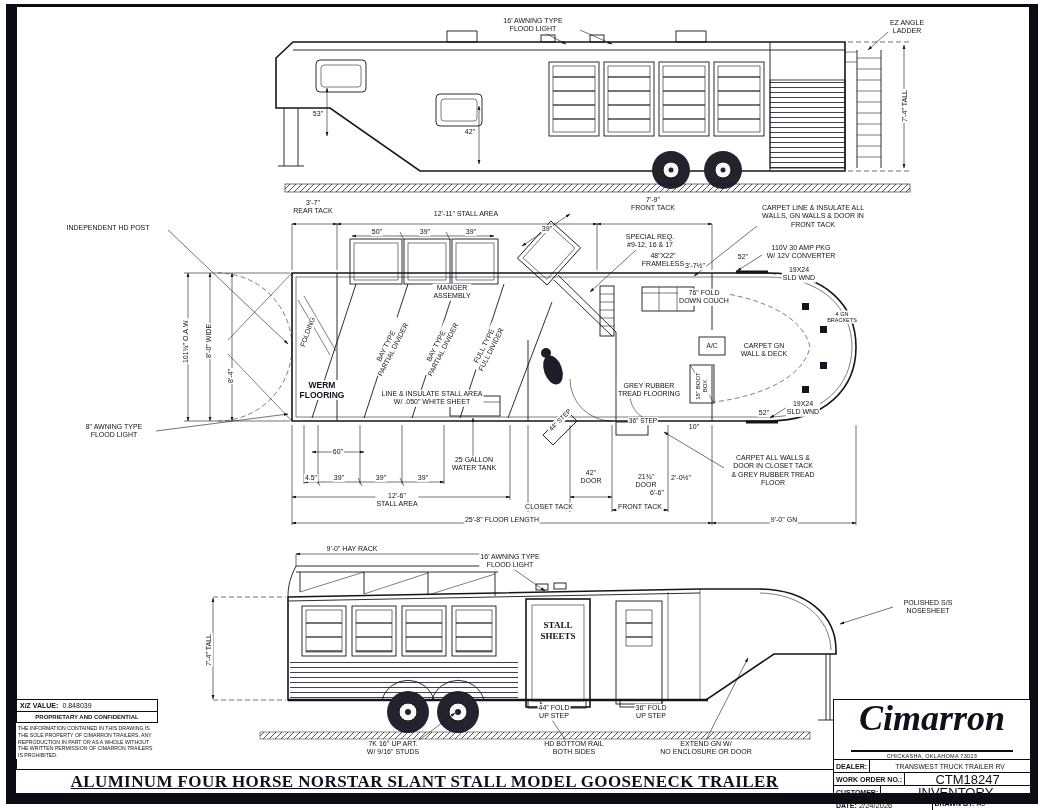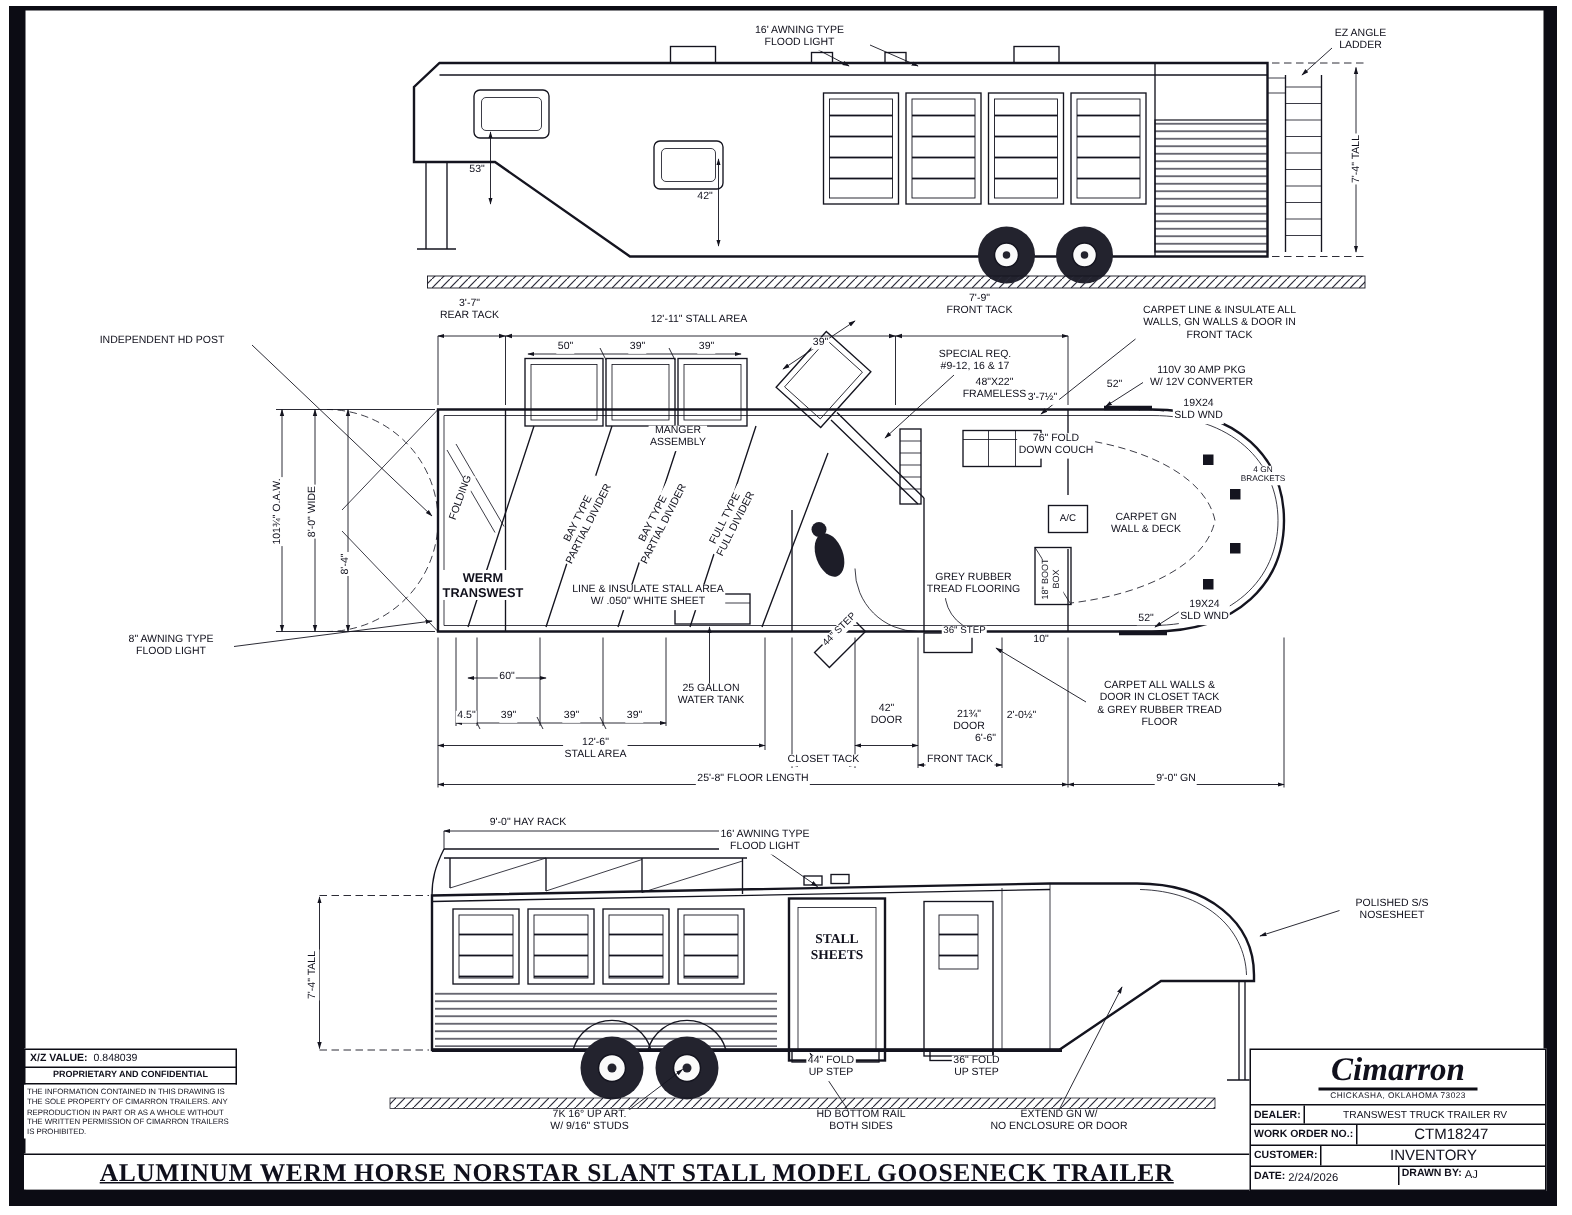--- a/index.html
+++ b/index.html
@@ -23,26 +23,26 @@
        display:flex;align-items:center;justify-content:center;font-family:"Liberation Serif",serif;
        font-weight:bold;font-size:17px;letter-spacing:0.4px;text-decoration:underline;background:#fff;}
   #info-box{position:absolute;left:16px;top:699px;width:142px;background:#fff;}
   .ib-row1{border:1px solid #0c0c14;display:flex;gap:4px;font-size:7px;padding:2px 3px;align-items:center;}
   .ib-row1 .k{font-weight:bold;}
   .ib-row2{border:1px solid #0c0c14;border-top:none;text-align:center;font-weight:bold;font-size:6px;padding:2px 1px;}
   .ib-text{font-size:5.2px;line-height:1.3;padding:2px 2px 0 2px;text-align:left;}
   #title-block{position:absolute;left:833px;top:699px;width:196px;height:93px;border:1.5px solid #0c0c14;
        background:#fff;display:flex;flex-direction:column;}
   #tb-logo{flex:0 0 36px;display:flex;flex-direction:column;align-items:center;justify-content:center;}
-  .logo{font-family:"Liberation Serif",serif;font-style:italic;font-weight:bold;font-size:22px;line-height:1;
-        border-bottom:2px solid #0c0c14;padding:0 8px 1px 8px;}
+  .logo{font-family:"Liberation Serif",serif;font-style:italic;font-weight:bold;font-size:36px;line-height:1;
+        border-bottom:2px solid #0c0c14;padding:0 8px 14px 8px;}
   .addr{font-size:5.5px;letter-spacing:0.3px;margin-top:1px;}
   .tb-row{display:flex;border-top:1px solid #0c0c14;align-items:center;min-height:12px;}
   .tb-k{font-weight:bold;font-size:7px;padding:1px 2px;white-space:nowrap;}
-  .tb-v{flex:1;text-align:center;font-size:10px;padding:1px 2px;border-left:1px solid #0c0c14;align-self:stretch;
+  .tb-v{flex:1;text-align:center;font-size:13px;padding:1px 2px;border-left:1px solid #0c0c14;align-self:stretch;
         display:flex;align-items:center;justify-content:center;}
   .tb-half{flex:1;display:flex;align-items:flex-start;}
   .tb-half+.tb-half{border-left:1px solid #0c0c14;align-self:stretch;}
 </style>
 </head>
 <body>
 
 <div id="page">
 
   <div class="bar" style="left:6px;top:4px;width:1032px;height:2px;"></div>
@@ -296,21 +296,21 @@
       <div class="lbl" style="left: 186px; top: 341px; transform: translate(-50%, -50%) rotate(-90deg);">101¾" O.A.W.</div>
       <div class="lbl" style="left: 209px; top: 341px; transform: translate(-50%, -50%) rotate(-90deg);">8'-0" WIDE</div>
       <div class="lbl" style="left: 231px; top: 376px; transform: translate(-50%, -50%) rotate(-90deg);">8'-4"</div>
       <div class="lbl" style="left: 390px; top: 348px; transform: translate(-50%, -50%) rotate(-63deg);">BAY TYPE
 PARTIAL DIVIDER</div>
       <div class="lbl" style="left: 440px; top: 348px; transform: translate(-50%, -50%) rotate(-63deg);">BAY TYPE
 PARTIAL DIVIDER</div>
       <div class="lbl" style="left: 488px; top: 348px; transform: translate(-50%, -50%) rotate(-63deg);">FULL TYPE
 FULL DIVIDER</div>
       <div class="lbl b" style="left: 322px; top: 390px; font-size: 8.5px; transform: translate(-50%, -50%);">WERM
-TRANSWEST</div>
+FLOORING</div>
       <div class="lbl" style="left: 432px; top: 398px; transform: translate(-50%, -50%);">LINE &amp; INSULATE STALL AREA
 W/ .050" WHITE SHEET</div>
       <div class="lbl" style="left: 649px; top: 390px; transform: translate(-50%, -50%);">GREY RUBBER
 TREAD FLOORING</div>
       <div class="lbl" style="left: 764px; top: 350px; transform: translate(-50%, -50%);">CARPET GN
 WALL &amp; DECK</div>
       <div class="lbl" style="left: 712px; top: 346px; font-size: 6.5px; transform: translate(-50%, -50%);">A/C</div>
       <div class="lbl" style="left: 842px; top: 317px; font-size: 5.5px; transform: translate(-50%, -50%);">4 GN
 BRACKETS</div>
       <div class="lbl" style="left: 702px; top: 386px; font-size: 6px; transform: translate(-50%, -50%) rotate(-90deg);">18" BOOT
@@ -359,21 +359,21 @@
       <div class="lbl" style="left: 651px; top: 712px; transform: translate(-50%, -50%);">36" FOLD
 UP STEP</div>
       <div class="lbl" style="left: 393px; top: 748px; transform: translate(-50%, -50%);">7K 16° UP ART.
 W/ 9/16" STUDS</div>
       <div class="lbl" style="left: 574px; top: 748px; transform: translate(-50%, -50%);">HD BOTTOM RAIL
 BOTH SIDES</div>
       <div class="lbl" style="left: 706px; top: 748px; transform: translate(-50%, -50%);">EXTEND GN W/
 NO ENCLOSURE OR DOOR</div>
     </div>
 
-  <div id="main-title">ALUMINUM WERM HORSE NORSTAR SLANT STALL MODEL GOOSENECK TRAILER</div>
+  <div id="main-title">ALUMINUM FOUR HORSE NORSTAR SLANT STALL MODEL GOOSENECK TRAILER</div>
 
   <div id="info-box">
     <div class="ib-row1">
       <span class="k">X/Z VALUE:</span>
       <span>0.848039</span>
     </div>
     <div class="ib-row2">PROPRIETARY AND CONFIDENTIAL</div>
     <div class="ib-text">THE INFORMATION CONTAINED IN THIS DRAWING IS THE SOLE PROPERTY OF CIMARRON TRAILERS. ANY REPRODUCTION IN PART OR AS A WHOLE WITHOUT THE WRITTEN PERMISSION OF CIMARRON TRAILERS IS PROHIBITED.</div>
   </div>
 

